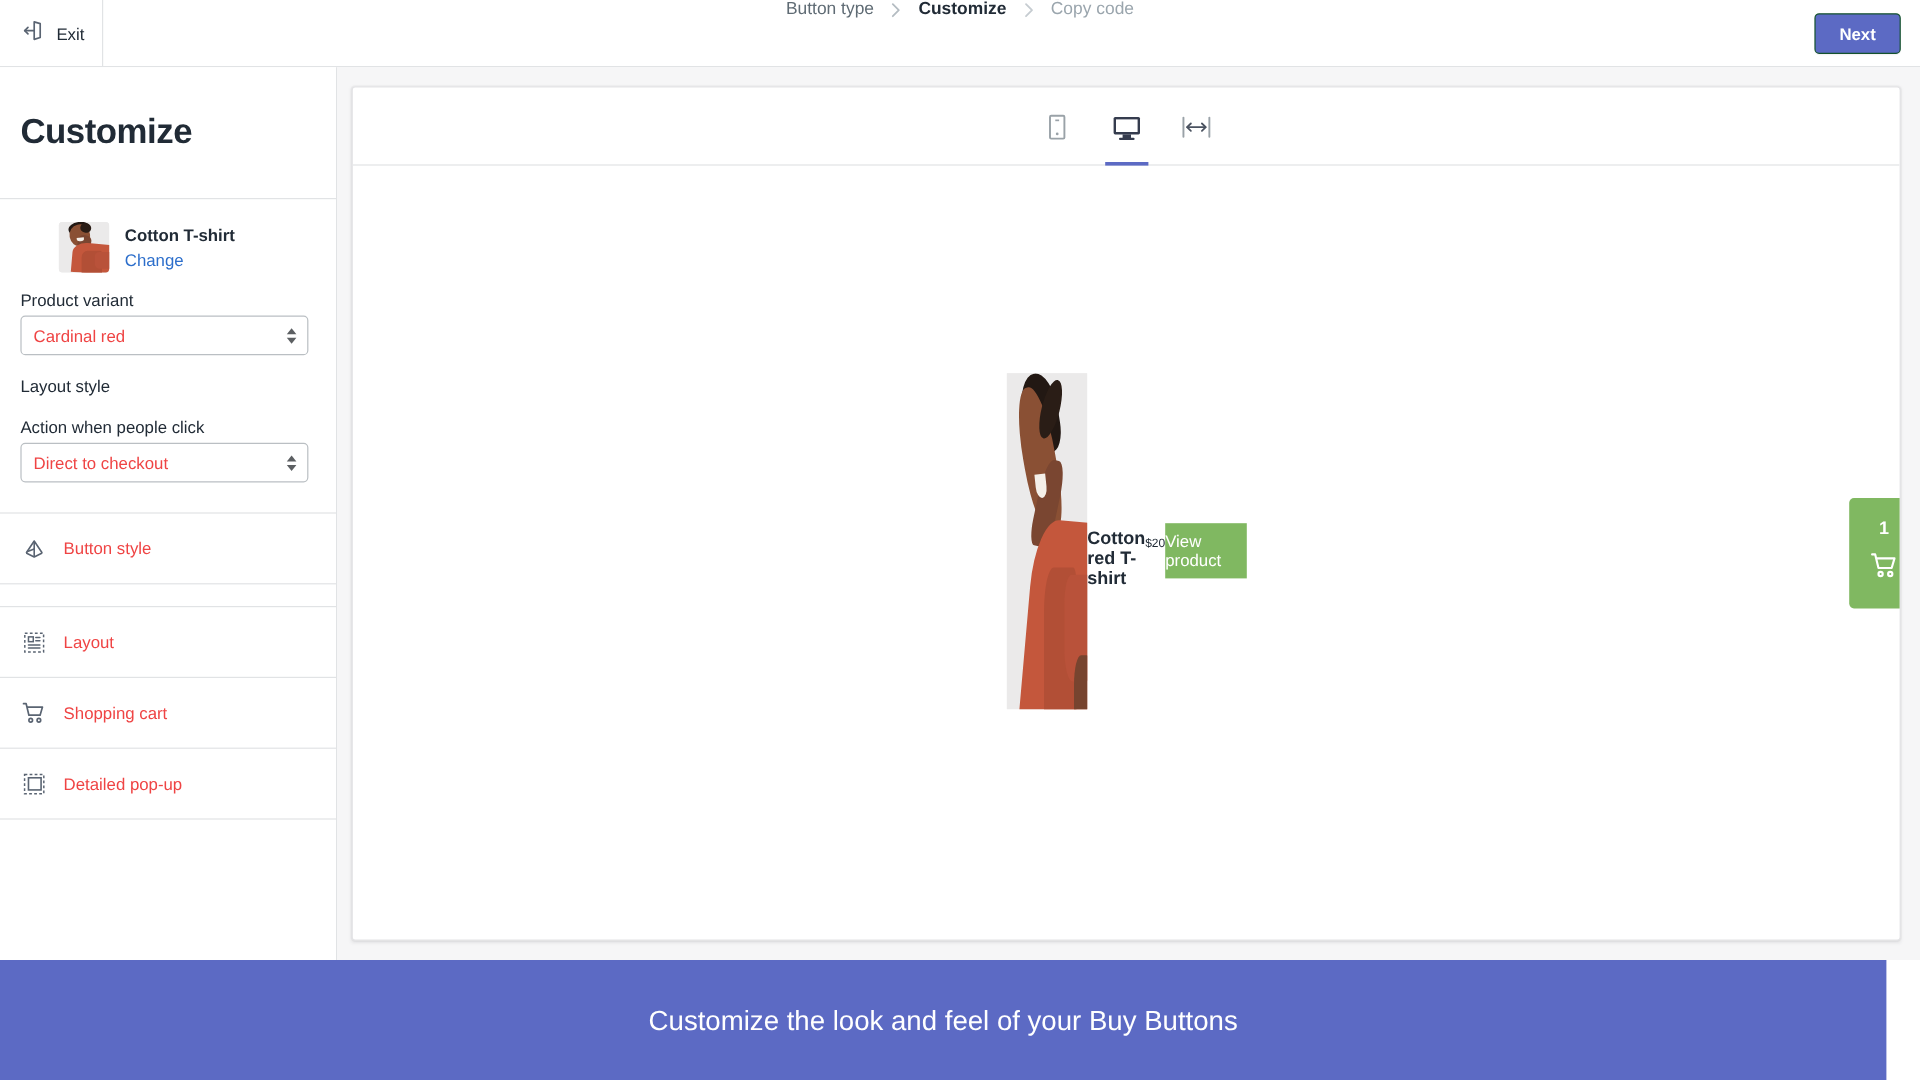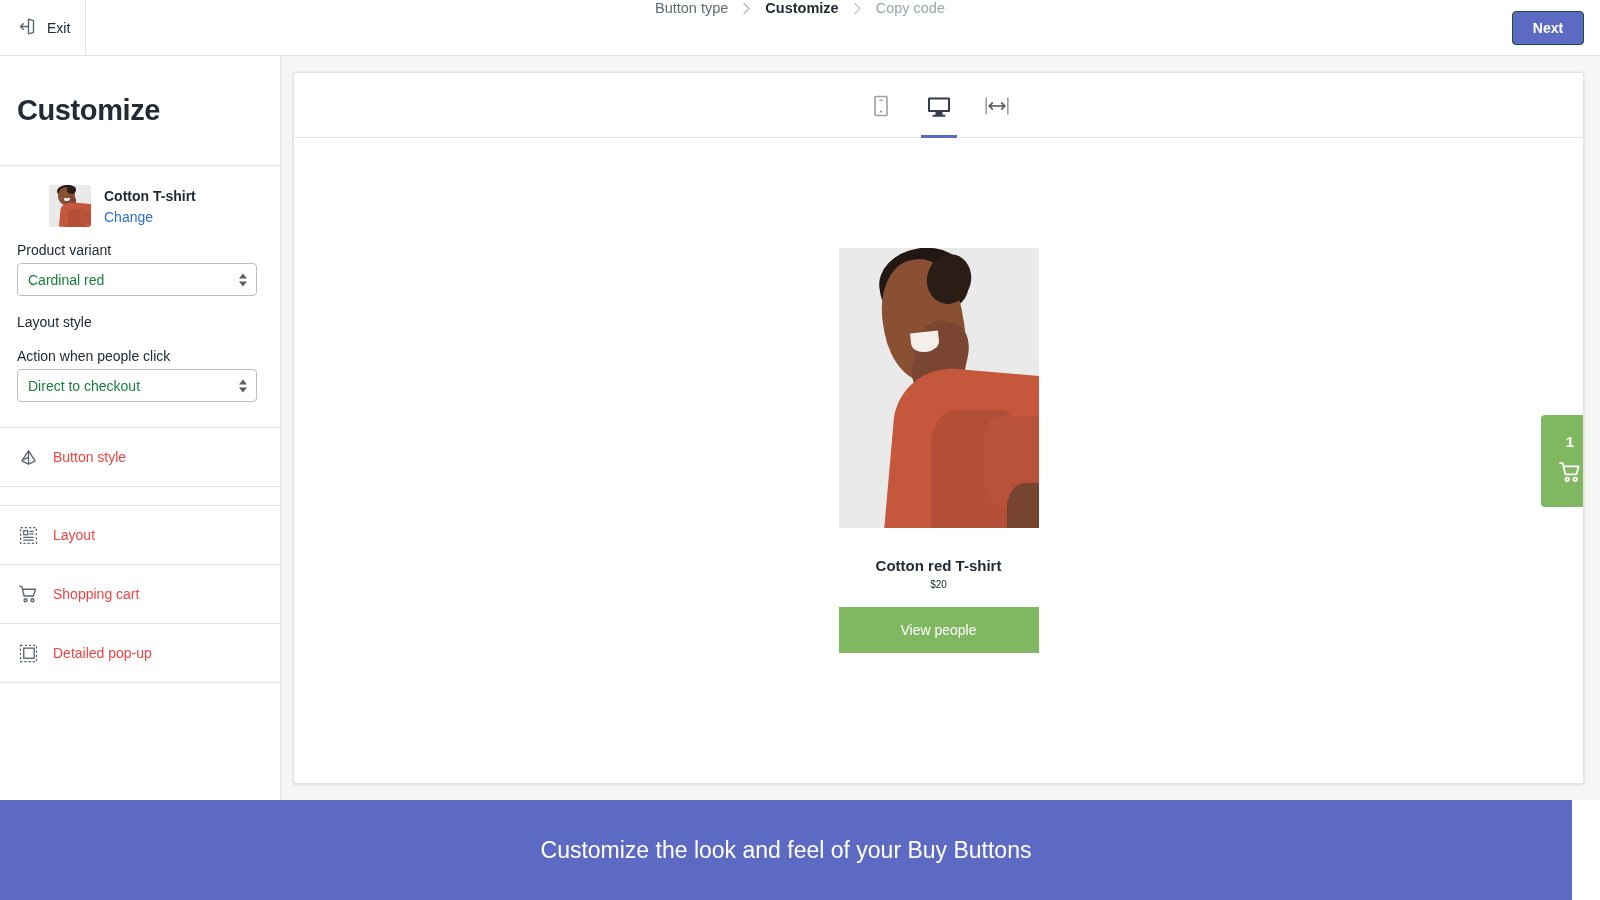--- a/index.html
+++ b/index.html
@@ -71,21 +71,21 @@
 
   .field { padding: 0 17px; margin-top: 14px; }
   .field-label { font-size: 14px; color: #212b36; margin-bottom: 5px; }
   .select {
     position: relative;
     height: 33px; width: 240px;
     border: 1px solid #babfc3; border-radius: 4px;
     background: #ffffff;
     display: flex; align-items: center;
     padding: 0 30px 0 10px;
-    font-size: 14px; color: #15803d;
+    font-size: 14px; color: #ef4444;
     cursor: pointer;
   }
   .select .caret {
     position: absolute; right: 9px; top: 50%; transform: translateY(-50%);
     display: flex; flex-direction: column; align-items: center; gap: 3px;
   }
   .tri { width: 0; height: 0; border-left: 4px solid transparent; border-right: 4px solid transparent; }
   .tri.up { border-bottom: 5px solid #5c5f62; }
   .tri.down { border-top: 5px solid #5c5f62; }
 
@@ -129,21 +129,21 @@
   }
   .device-btn.active::after {
     content: ""; position: absolute; bottom: 0; left: 2px; right: 2px;
     height: 3px; background: #5c6ac4;
   }
 
   .preview-body { flex: 1; position: relative; display: flex; align-items: center; justify-content: center; }
 
   .product-card {
     width: 200px; margin-top: -20px;
-    display: flex; flex-direction: column; align-items: center;
+    display: flex; flex-direction: row; align-items: center;
   }
   .pc-image {
     width: 200px; height: 280px; background: #ececec; position: relative; overflow: hidden;
   }
   .pc-title { font-size: 15px; font-weight: bold; color: #212b36; margin-top: 29px; }
   .pc-price { font-size: 10px; color: #212b36; margin-top: 5px; }
   .pc-btn {
     margin-top: 17px; width: 200px; height: 46px;
     background: #80b861; color: #ffffff;
     font-size: 14px; display: flex; align-items: center; justify-content: center;
@@ -365,21 +365,21 @@
               <div class="skin-neck"></div>
                 <div class="smile"></div>
               <div class="shirt"></div>
                 <div class="shirt-shade"></div>
               <div class="sleeve"></div>
                 <div class="arm"></div>
             </div>
           </div>
           <div class="pc-title">Cotton red T-shirt</div>
           <div class="pc-price">$20</div>
-          <div class="pc-btn">View people</div>
+          <div class="pc-btn">View product</div>
         </div>
 
         <div class="cart-widget">
           <div class="cart-count">1</div>
           <span>
             <svg width="26" height="26" viewBox="0 0 22 22" fill="none">
               <path d="M2.6 3.4h2.2l2.3 9.6h9.3l2-6.8H6.2" stroke="#ffffff" stroke-width="1.5" stroke-linecap="round" stroke-linejoin="round"></path>
               <circle cx="8.6" cy="17.2" r="1.5" stroke="#ffffff" stroke-width="1.5"></circle>
               <circle cx="15.4" cy="17.2" r="1.5" stroke="#ffffff" stroke-width="1.5"></circle>
             </svg>

